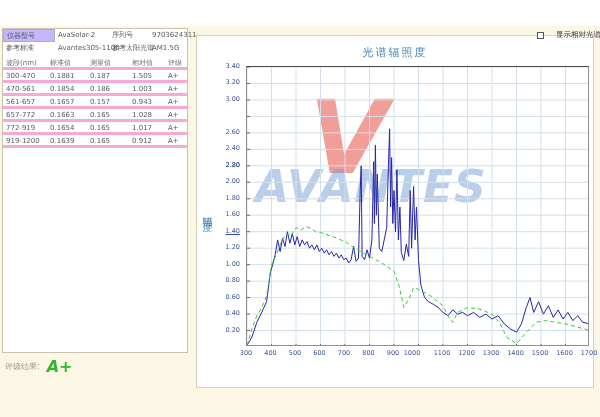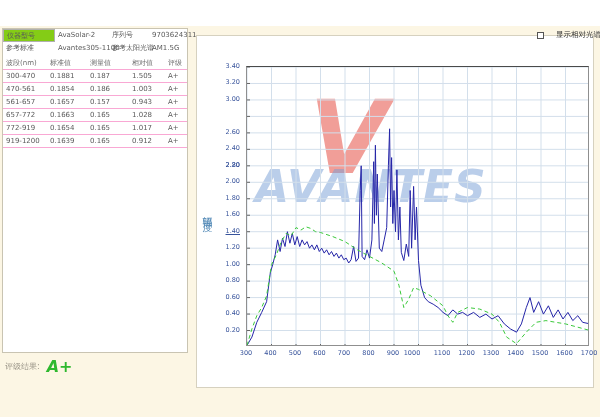--- a/index.html
+++ b/index.html
@@ -5,23 +5,23 @@
   *{box-sizing:border-box;margin:0;padding:0;}
   html,body{width:600px;height:417px;}
   body{position:relative;background:#fcf6e4;font-family:"DejaVu Sans","Liberation Sans",sans-serif;overflow:hidden;}
   .top-strip{position:absolute;left:0;top:0;width:600px;height:26px;background:#ffffff;}
 
   
   .left-panel{position:absolute;left:2px;top:28px;width:186px;height:325px;background:#ffffff;border:1px solid #c9c4b2;}
   .info-grid{display:grid;grid-template-columns:52px 54px 40px 38px;}
   .band-grid{display:grid;grid-template-columns:44px 40px 42px 36px 22px;margin-top:2px;}
   .cell{font-size:7px;color:#5a5a5a;padding:2px 2px 1px 3px;height:13px;white-space:nowrap;overflow:visible;line-height:1.3;}
-  .cell-boxed{border:1px solid #b0b0b0;background:#84cc16;}
+  .cell-boxed{border:1px solid #b0b0b0;background:#c4b5fd;}
   .band-grid .hdr{color:#6b6b6b;}
-  .band-grid .cell{border-bottom:1px solid #f9a8d4;}
+  .band-grid .cell{border-bottom:3px solid #f9a8d4;}
 
   .result-line{position:absolute;left:5px;top:357px;display:flex;align-items:center;gap:7px;}
   .result-label{font-size:8px;color:#9a9588;}
   .result-grade{font-size:16px;font-weight:bold;font-style:italic;}
 
   
   .chart-panel{position:absolute;left:196px;top:35px;width:398px;height:353px;background:#ffffff;border:1px solid #d6d1bf;}
   .chart-title{position:absolute;left:0;top:9px;width:100%;text-align:center;font-size:11px;letter-spacing:2px;}
   .plot{position:absolute;left:49px;top:30px;width:343px;height:280px;background:#ffffff;border:1px solid #8f8f8f;border-top-color:#4a4a4a;overflow:hidden;}
   .plot svg{position:absolute;left:0;top:0;z-index:2;}
@@ -93,20 +93,21 @@
       <div class="cell">A+</div>
     </div>
 </div>
 
 <div class="result-line">
   <span class="result-label">评级结果:</span>
   <span class="result-grade" id="result-grade" style="color: rgb(46, 184, 46);">A+</span>
 </div>
 
 <div class="chart-panel">
+  <div class="chart-title" id="chart-title" style="color: rgb(79, 135, 181);">光谱辐照度</div>
   <div class="y-labels" id="y-tick-labels">
       <span style="top: 259.529px;">0.20</span>
       <span style="top: 243.059px;">0.40</span>
       <span style="top: 226.588px;">0.60</span>
       <span style="top: 210.118px;">0.80</span>
       <span style="top: 193.647px;">1.00</span>
       <span style="top: 177.176px;">1.20</span>
       <span style="top: 160.706px; text-decoration: underline;">1.40</span>
       <span style="top: 144.235px;">1.60</span>
       <span style="top: 127.765px;">1.80</span>

